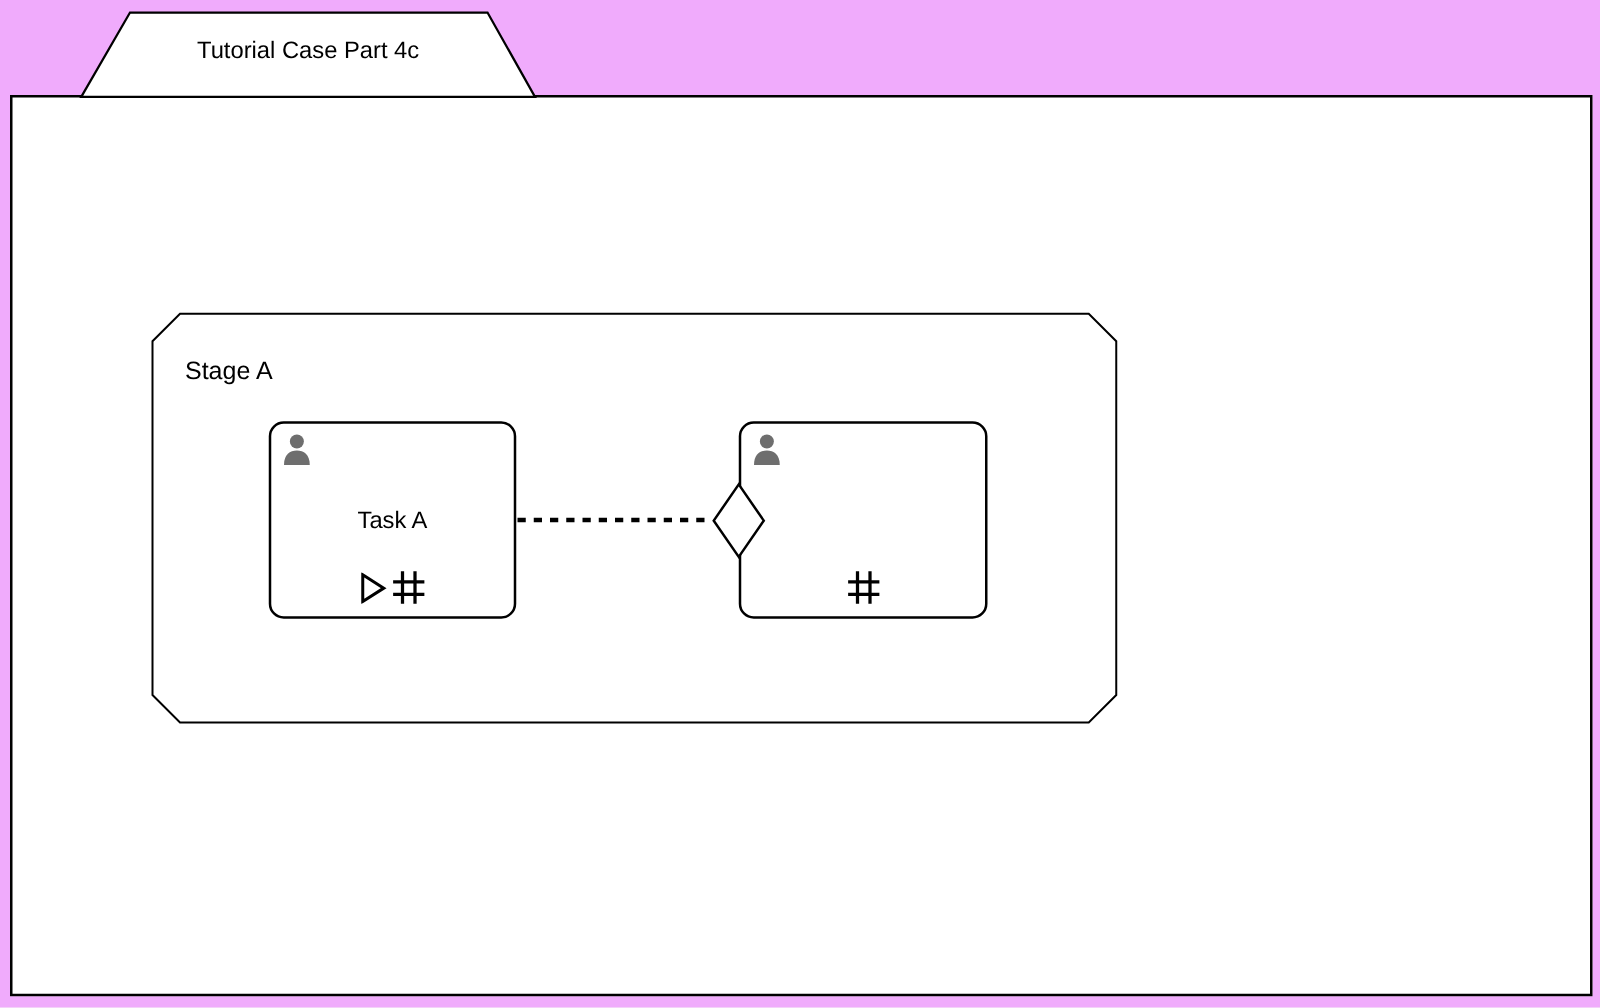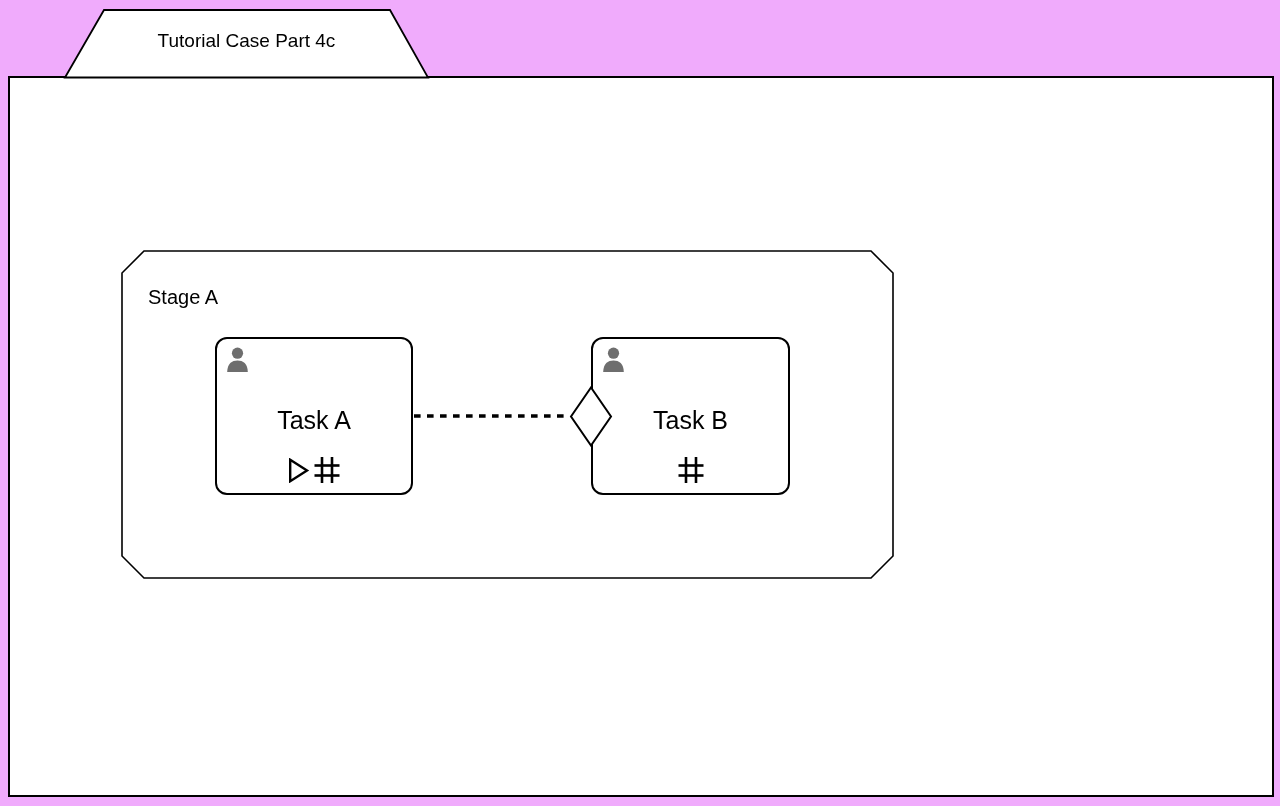--- a/index.html
+++ b/index.html
@@ -80,21 +80,21 @@
     top: 8px;
     width: 23px;
     height: 26px;
   }
   .task-label {
     position: absolute;
     left: 0;
     top: 67px;
     width: 100%;
     text-align: center;
-    font-size: 25px;
+    font-size: 19px;
     color: #000000;
     white-space: nowrap;
   }
   .markers {
     position: absolute;
     left: 0;
     bottom: 9px;
     width: 100%;
     height: 28px;
     display: flex;
@@ -143,21 +143,20 @@
         <line x1="0.5" y1="19.5" x2="25.5" y2="19.5" stroke="#000000" stroke-width="2.6"></line>
       </svg>
     </div>
   </div>
 
   <div class="task task-b">
     <svg class="human-icon" viewBox="0 0 23 26">
       <circle cx="11.5" cy="6.2" r="5.6" fill="#6e6e6e"></circle>
       <path d="M1.2,25 C1.2,16.5 6,13.4 11.5,13.4 C17,13.4 21.8,16.5 21.8,25 Z" fill="#6e6e6e"></path>
     </svg>
-    <div class="task-label">Task B</div>
     <div class="markers">
       <svg width="26" height="28" viewBox="0 0 26 28">
         <line x1="8" y1="1" x2="8" y2="27" stroke="#000000" stroke-width="2.6"></line>
         <line x1="18" y1="1" x2="18" y2="27" stroke="#000000" stroke-width="2.6"></line>
         <line x1="0.5" y1="9.5" x2="25.5" y2="9.5" stroke="#000000" stroke-width="2.6"></line>
         <line x1="0.5" y1="19.5" x2="25.5" y2="19.5" stroke="#000000" stroke-width="2.6"></line>
       </svg>
     </div>
   </div>
 

